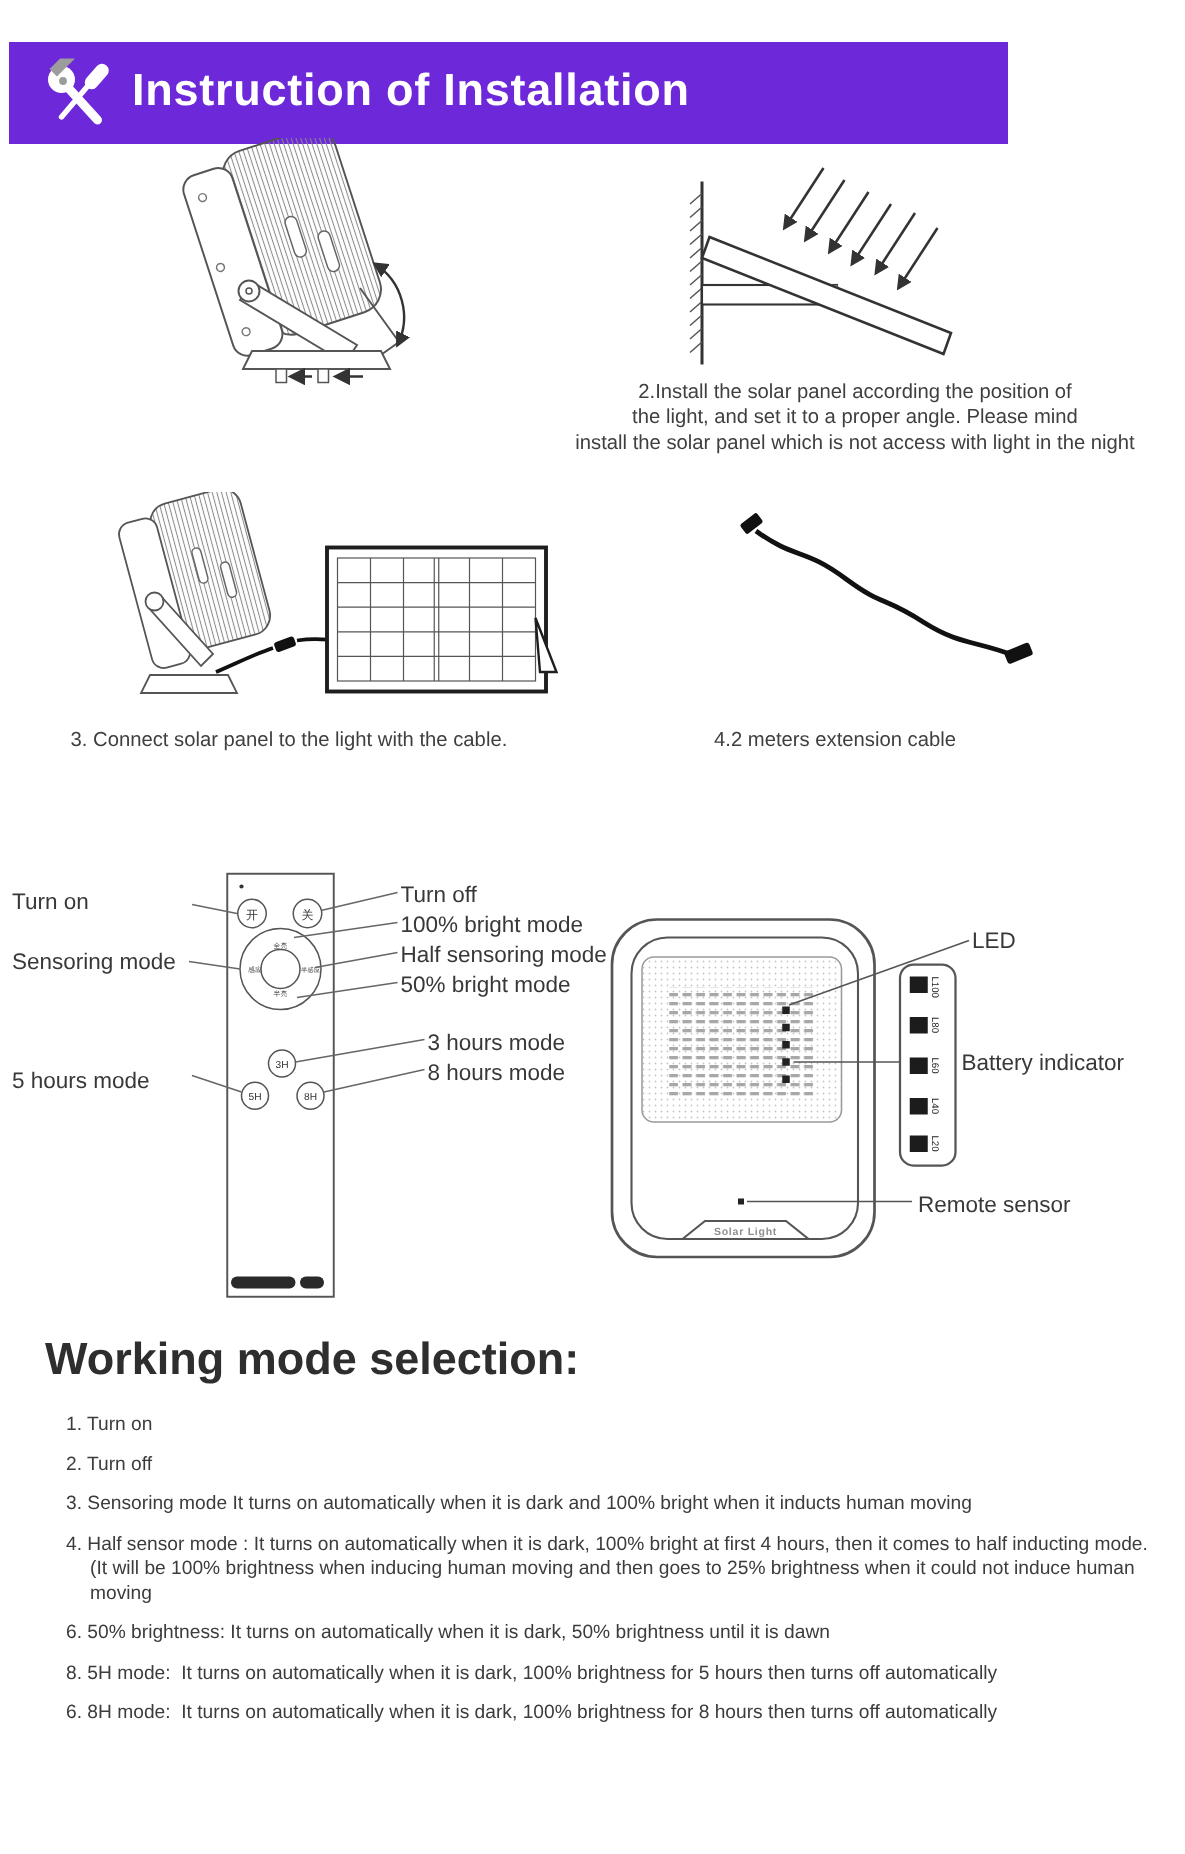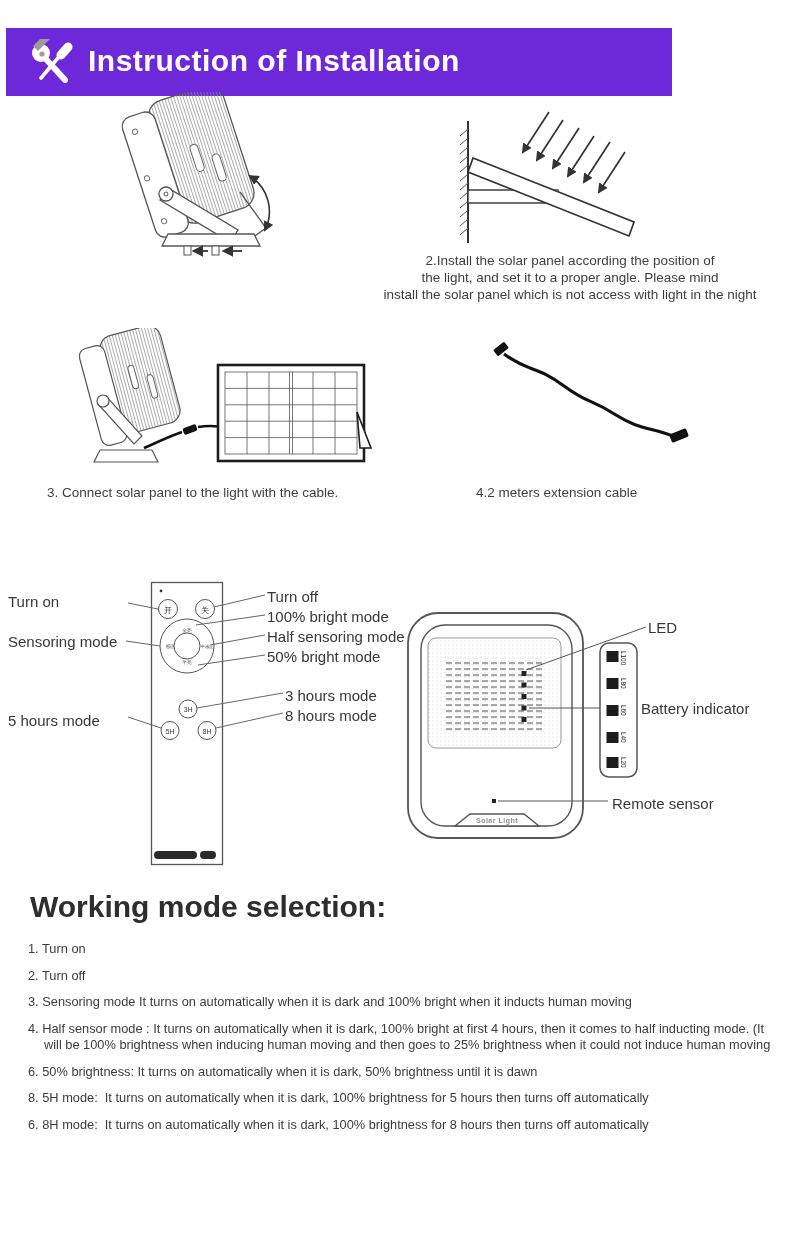--- a/index.html
+++ b/index.html
@@ -11,21 +11,21 @@
   .header-title{position:absolute;left:82px;top:16px;font-size:30px;font-weight:bold;color:#ffffff;letter-spacing:0.5px;}
   
   .caption{position:absolute;font-size:13.5px;line-height:17px;color:#3f3f3f;white-space:pre-line;}
   .caption.center{text-align:center;}
   
   .callout{position:absolute;font-size:15px;line-height:18px;color:#383838;white-space:nowrap;}
   .callout.r{text-align:left;}
   
   .wm{position:absolute;left:28px;top:890px;width:744px;}
   .wm-heading{font-size:30px;font-weight:bold;color:#2e2e2e;margin:0 0 17px 2px;}
-  .wm-item{font-size:12.8px;line-height:16.5px;color:#3c3c3c;margin:0 0 10px 0;
+  .wm-item{font-size:12.8px;line-height:16.5px;color:#3c3c3c;margin:0 0 10px 16px;
            padding-left:16px;text-indent:-16px;white-space:pre-wrap;}
   svg text{font-family:"Liberation Sans",sans-serif;}
 </style>
 </head>
 <body>
 
 <div id="page">
 
   <div class="header-bar">
     <svg class="abs" style="left:22px;top:11px;" width="48" height="48" viewBox="0 0 48 48">

